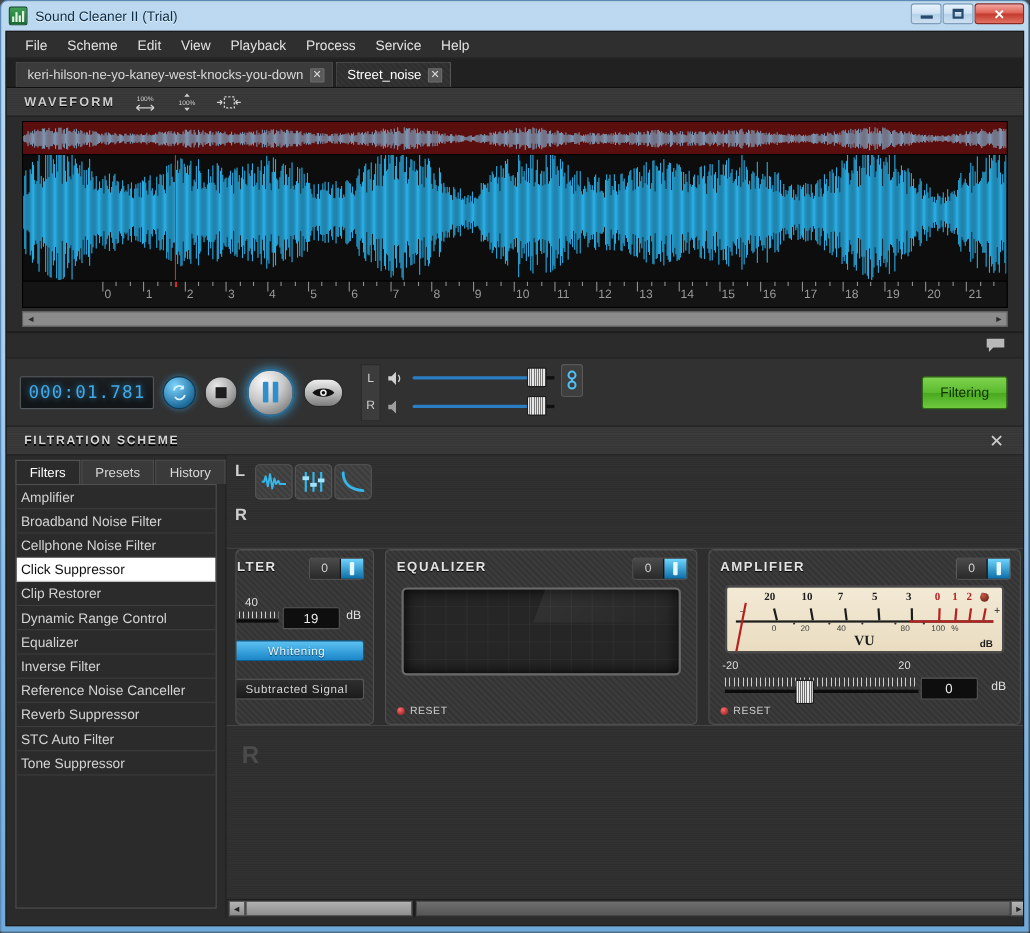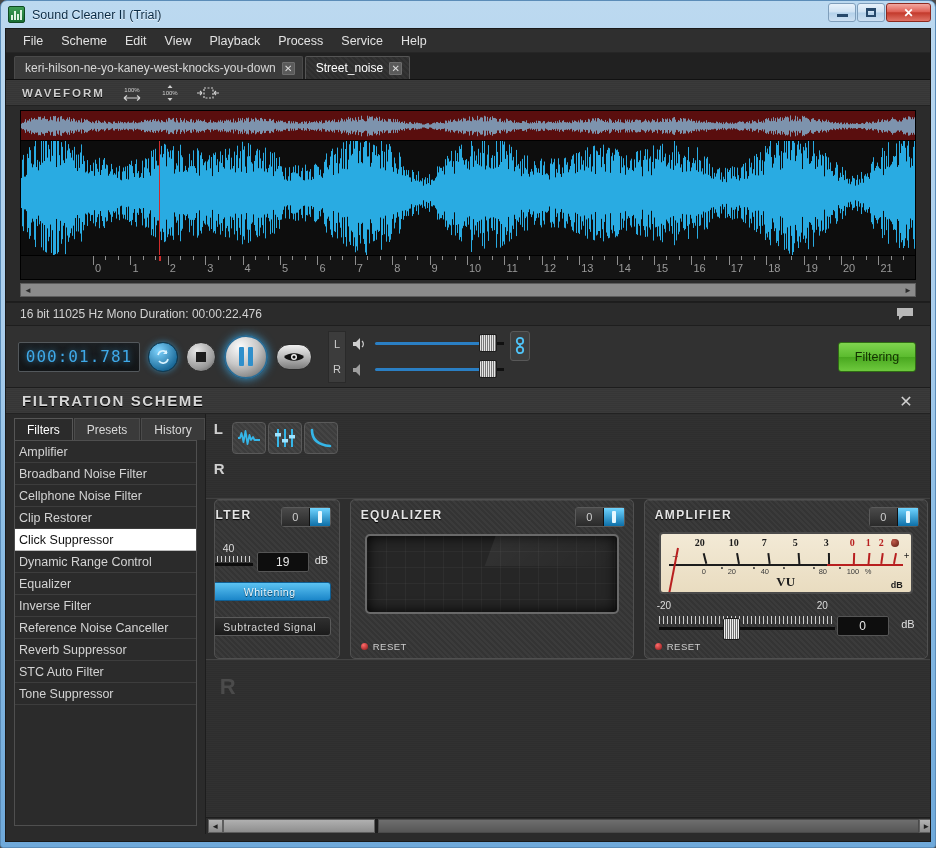--- a/index.html
+++ b/index.html
@@ -252,21 +252,21 @@
   }
 
   
   #scheme-header {
     height: 26px; display: flex; align-items: center;
     padding-left: 16px; position: relative;
     background: repeating-linear-gradient(0deg,#3a3a3a,#3a3a3a 1px,#363636 1px,#363636 2px);
     border-bottom: 1px solid #222;
   }
   #scheme-title {
-    font-size: 15px; font-weight: bold; letter-spacing: 1.6px;
+    font-size: 11px; font-weight: bold; letter-spacing: 1.6px;
     color: #d6d6d6; text-shadow: 0 1px 0 #000;
   }
   #scheme-close { position: absolute; right: 14px; top: 3px; width: 20px; height: 20px;
     display: flex; align-items: center; justify-content: center; color: #cfcfcf; font-size: 16px; }
 
   #scheme-body { display: flex; height: 420px; }
 
   
   #left-col { width: 201px; background: #2b2b2b; display: flex; flex-direction: column; border-right: 1px solid #1d1d1d;}
   #filter-tabs { height: 26px; display: flex; align-items: flex-end; padding-left: 8px; gap: 1px; }
@@ -2426,21 +2426,20 @@
       </div>
 
       <div id="wf-scroll">
         <div class="arrow">◄</div>
         <div style="flex:1"></div>
         <div class="arrow">►</div>
       </div>
     </div>
 
     <div id="statusline">
-      <span>16 bit  11025 Hz  Mono  Duration: 00:00:22.476</span>
       <span id="status-balloon">
         <svg width="18" height="15" viewBox="0 0 18 15">
             <path d="M1 1h16v8H7l-4 4V9H1z" fill="#b9b9b9"></path>
           </svg>
       </span>
     </div>
 
     <div id="transport">
       <div id="time-display">000:01.781</div>
 
@@ -2522,22 +2521,22 @@
       <div id="left-col">
         <div id="filter-tabs">
           <div class="ftab active">Filters</div>
           <div class="ftab">Presets</div>
           <div class="ftab">History</div>
         </div>
         <div id="filter-list">
           <div class="filter-row">Amplifier</div>
           <div class="filter-row">Broadband Noise Filter</div>
           <div class="filter-row">Cellphone Noise Filter</div>
+          <div class="filter-row selected">Click Suppressor</div>
           <div class="filter-row">Clip Restorer</div>
-          <div class="filter-row selected">Click Suppressor</div>
           <div class="filter-row">Dynamic Range Control</div>
           <div class="filter-row">Equalizer</div>
           <div class="filter-row">Inverse Filter</div>
           <div class="filter-row">Reference Noise Canceller</div>
           <div class="filter-row">Reverb Suppressor</div>
           <div class="filter-row">STC Auto Filter</div>
           <div class="filter-row">Tone Suppressor</div>
         </div>
       </div>
 

